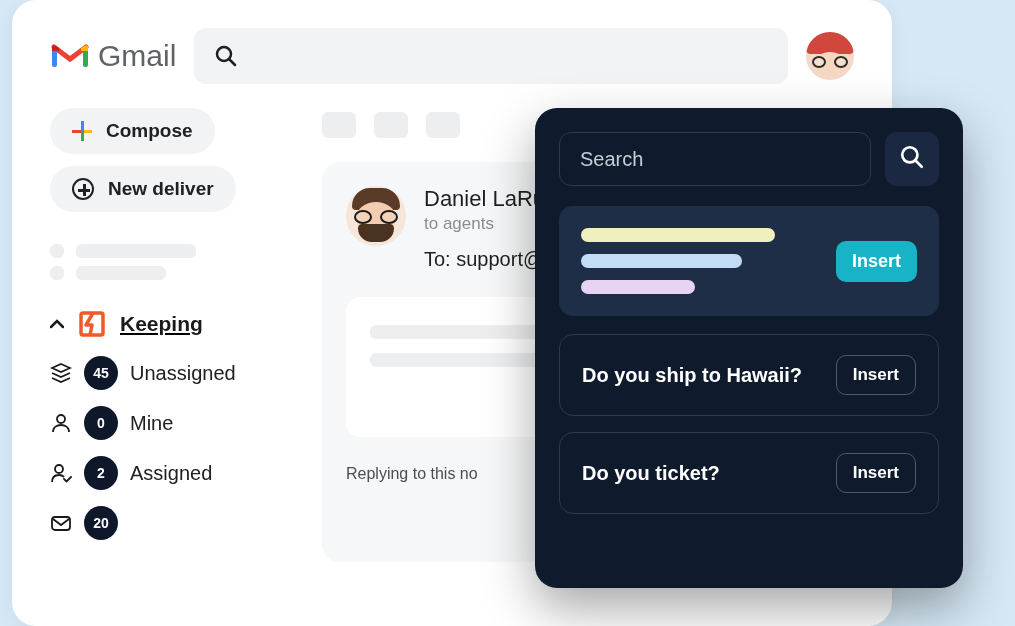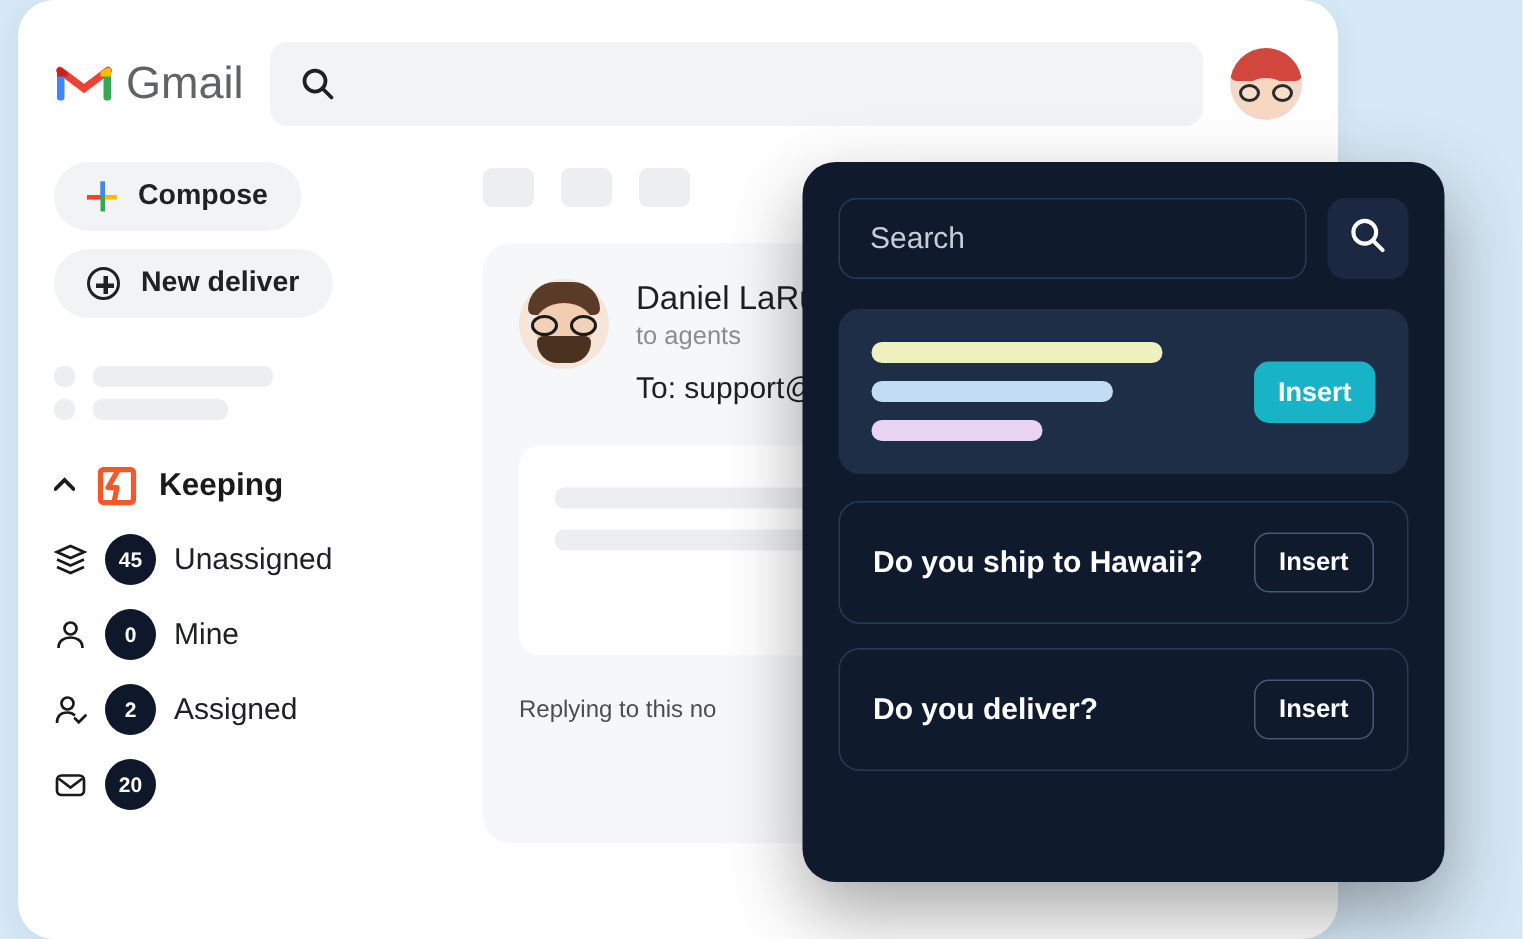--- a/index.html
+++ b/index.html
@@ -13,21 +13,21 @@
   }
   .app-frame {
     position: absolute;
     left: 12px;
     top: 0;
     width: 880px;
     height: 626px;
     background: #ffffff;
     border-radius: 24px;
     box-shadow: 0 4px 20px rgba(0,0,0,0.05);
-    padding: 28px 24px;
+    padding: 28px 38px;
   }
   
   .header {
     display: flex;
     align-items: center;
     gap: 18px;
   }
   .gmail-logo {
     display: flex;
     align-items: center;
@@ -105,21 +105,21 @@
   .circle-plus::before,.circle-plus::after{content:'';position:absolute;background:#202124;}
   .circle-plus::before{top:4px;left:9px;width:2.5px;height:12px;}
   .circle-plus::after{top:9px;left:4px;width:12px;height:2.5px;}
   .skeleton-row {
     display:flex; gap:12px; align-items:center; margin-top:20px; margin-bottom:30px;
   }
   .skel {background:#eceef0;border-radius:6px;}
   .skel-sq{width:14px;height:14px;}
   .skel-line{height:14px;}
   .keeping-header {
-    display:flex;align-items:center;gap:14px;margin-top:24px;margin-bottom:18px;
+    display:flex;align-items:center;gap:14px;margin-top:24px;margin-bottom:18px;text-decoration:underline;
   }
   .chev { width:14px; }
   .keeping-logo{
     width:28px;height:28px;
   }
   .keeping-label{font-size:21px;font-weight:700;color:#1a1a1a;}
   .folder-item{
     display:flex;align-items:center;gap:12px;margin-bottom:16px;
   }
   .folder-icon{width:22px;display:flex;justify-content:center;}
@@ -370,16 +370,16 @@
     </div>
     <button class="insert-btn-solid">Insert</button>
   </div>
 
   <div class="snippet-row">
     <span class="snippet-title">Do you ship to Hawaii?</span>
     <button class="insert-btn-outline">Insert</button>
   </div>
 
   <div class="snippet-row">
-    <span class="snippet-title">Do you deliver?</span>
+    <span class="snippet-title">Do you ticket?</span>
     <button class="insert-btn-outline">Insert</button>
   </div>
 </div>
 
 </body></html>

